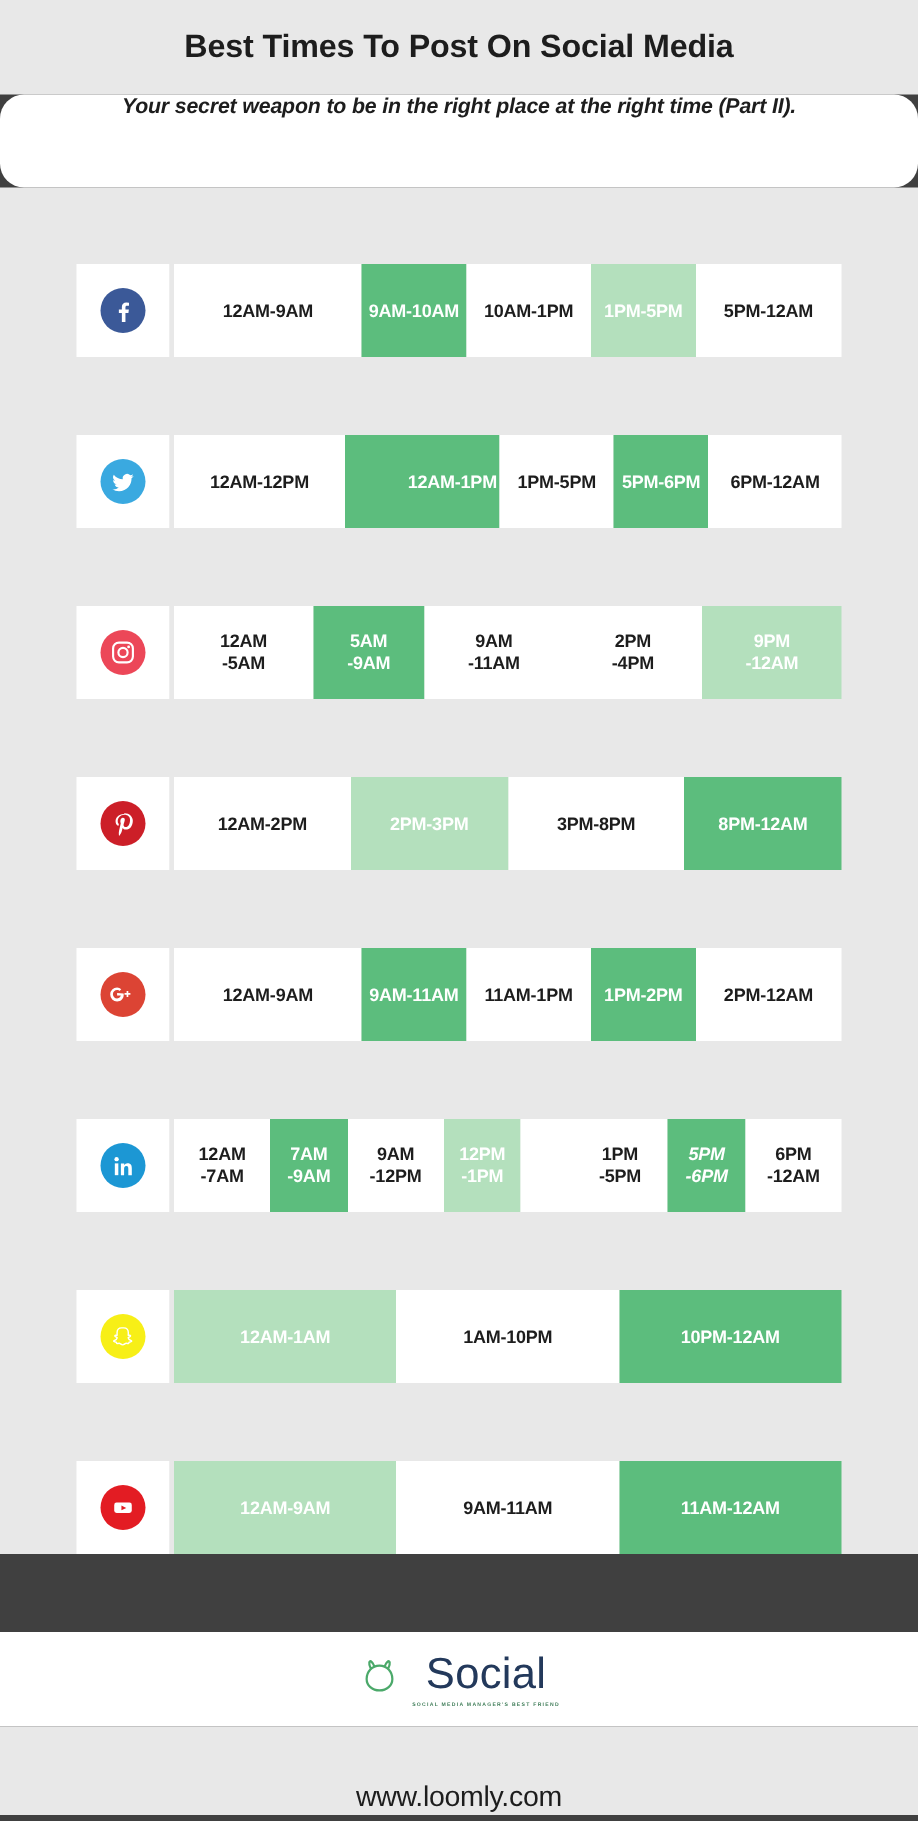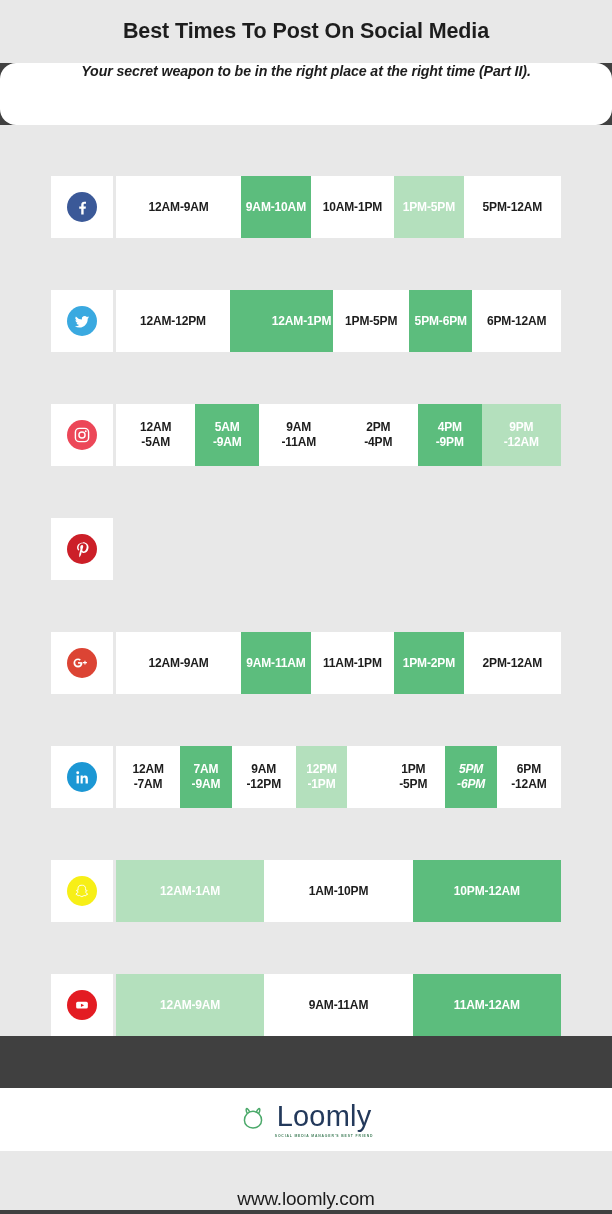--- a/index.html
+++ b/index.html
@@ -218,35 +218,39 @@
         <div class="gap"></div>
         <div class="bar">
           <div class="seg off" style="flex: 5 1 0px;">12AM
 -5AM</div>
           <div class="seg good" style="flex: 4 1 0px;">5AM
 -9AM</div>
           <div class="seg off" style="flex: 5 1 0px;">9AM
 -11AM</div>
           <div class="seg off" style="flex: 5 1 0px;">2PM
 -4PM</div>
-          <div class="seg good" style="flex: 4 1 0px;">4PM
--9PM</div>
           <div class="seg ok" style="flex: 5 1 0px;">9PM
 -12AM</div>
         </div>
       </div>
       <div class="row">
         <div class="icon-cell">
           <span class="badge" style="background: rgb(204, 31, 40);">
             <svg width="17" height="17" viewBox="0 0 24 24">
               <path fill="#ffffff" d="M12.1 2.4C6.9 2.4 4.3 6.1 4.3 9.2c0 1.9.72 3.58 2.25 4.2.25.1.48 0 .55-.28l.23-.88c.07-.27.04-.37-.16-.61a3.66 3.66 0 0 1-.84-2.5c0-3.22 2.41-6.1 6.27-6.1 3.42 0 5.3 2.09 5.3 4.88 0 3.67-1.63 6.77-4.04 6.77-1.33 0-2.33-1.1-2.01-2.45.38-1.62 1.13-3.36 1.13-4.52 0-1.04-.56-1.91-1.72-1.91-1.36 0-2.46 1.41-2.46 3.3 0 1.2.41 2.02.41 2.02l-1.63 6.9c-.48 2.05-.07 4.56-.04 4.81.02.15.21.19.3.07.12-.16 1.7-2.1 2.24-4.04.15-.55.86-3.37.86-3.37.43.81 1.67 1.53 2.99 1.53 3.94 0 6.61-3.59 6.61-8.4 0-3.63-3.08-7.02-7.74-7.02z"></path>
             </svg>
           </span>
         </div>
         <div class="gap"></div>
+        <div class="bar">
+          <div class="seg off" style="flex: 9 1 0px;">12AM-2PM</div>
+          <div class="seg ok" style="flex: 8 1 0px;">2PM-3PM</div>
+          <div class="seg off" style="flex: 9 1 0px;">3PM-8PM</div>
+          <div class="seg good" style="flex: 8 1 0px;">8PM-12AM</div>
+        </div>
       </div>
       <div class="row">
         <div class="icon-cell">
           <span class="badge" style="background: rgb(220, 68, 52);">
             <svg width="20" height="20" viewBox="0 0 30 24">
               <path fill="#ffffff" d="M9.1 10.5v2.6h3.72c-.15.96-1.12 2.82-3.72 2.82a4.2 4.2 0 0 1 0-8.4c1.2 0 2 .5 2.47.94l1.68-1.62A6.5 6.5 0 0 0 9.1 5.1a6.9 6.9 0 1 0 0 13.8c3.98 0 6.62-2.8 6.62-6.74 0-.45-.05-.8-.11-1.14z"></path>
               <path fill="#ffffff" d="M22.4 10.6h-2.1V8.5h-1.7v2.1h-2.1v1.7h2.1v2.1h1.7v-2.1h2.1z"></path>
             </svg>
           </span>
         </div>
@@ -324,21 +328,21 @@
     <div class="logo-wrap">
       <span>
         <svg width="28" height="28" viewBox="0 0 32 32" aria-hidden="true">
           <path d="M9.2 10.2 C7.4 6.6 8.4 4.6 9.4 5.2 C10.6 5.9 11.6 7.6 12.2 9.2
                    M22.8 10.2 C24.6 6.6 23.6 4.6 22.6 5.2 C21.4 5.9 20.4 7.6 19.8 9.2
                    M16 8.4 C21.6 8.4 25.8 13 25.8 18.6 C25.8 23.6 21.6 27.4 16 27.4
                    C10.4 27.4 6.2 23.6 6.2 18.6 C6.2 13 10.4 8.4 16 8.4 Z" fill="none" stroke="#4ba96a" stroke-width="1.7" stroke-linecap="round" stroke-linejoin="round"></path>
         </svg>
       </span>
       <span class="logo-text-wrap">
-        <span class="logo-word">Loomly</span>
+        <span class="logo-word">Social</span>
         <span class="logo-tagline">SOCIAL MEDIA MANAGER'S BEST FRIEND</span>
       </span>
     </div>
   </div>
 
   <div class="url-band">
     <span class="url-text">www.loomly.com</span>
   </div>
 
 </div>

